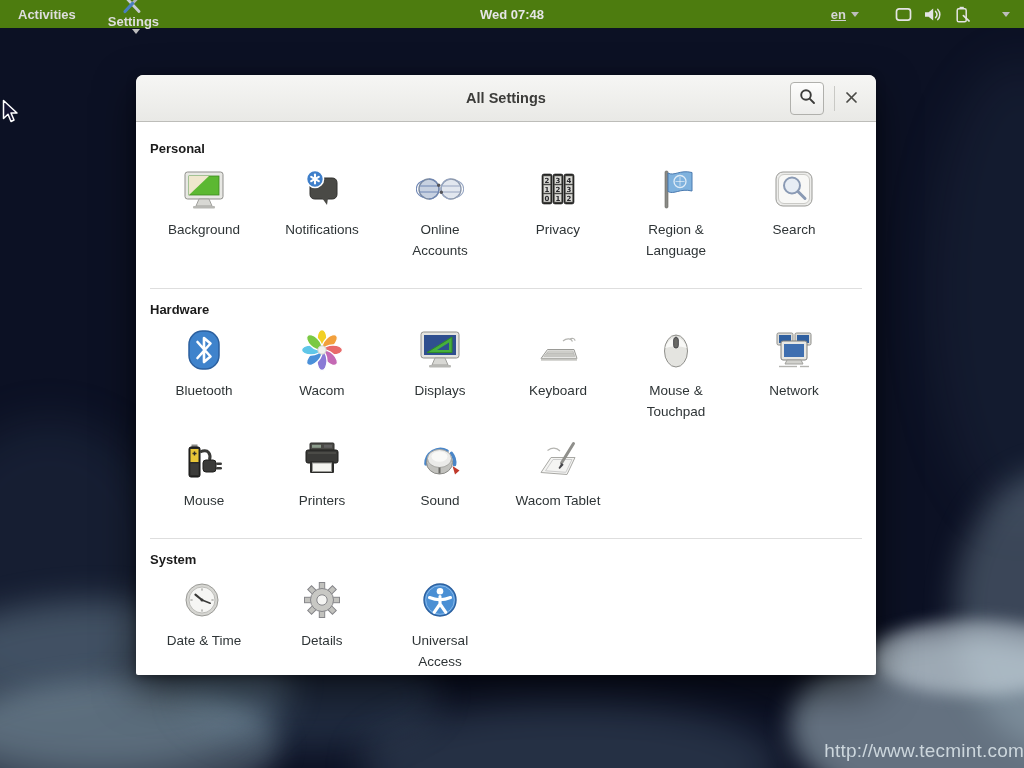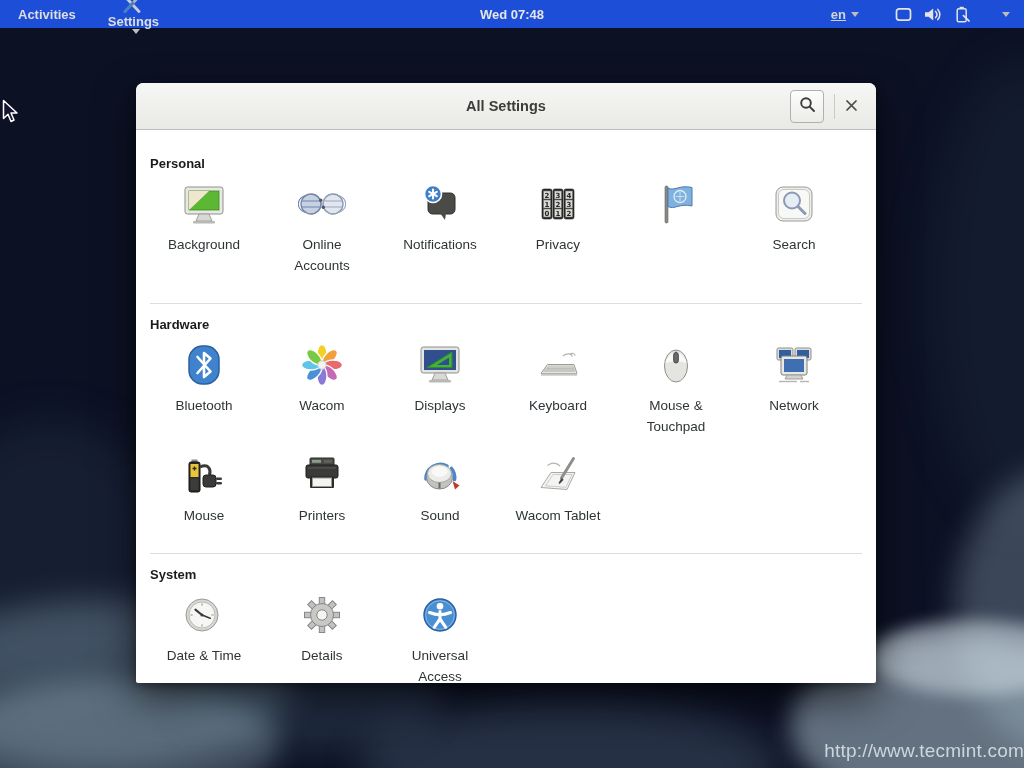--- a/index.html
+++ b/index.html
@@ -23,21 +23,21 @@
   .c4 { left:790px; top:635px; width:340px; height:180px; background:rgba(188,209,219,.50); filter:blur(12px); }
   .c5 { left:870px; top:620px; width:210px; height:75px;  background:rgba(226,238,243,.45); filter:blur(8px); }
   .c6 { left:955px; top:470px; width:200px; height:280px; background:rgba(170,196,210,.30); filter:blur(15px); }
   .c7 { left:-70px; top:420px; width:240px; height:280px; background:rgba(84,114,144,.14); filter:blur(22px); }
   .c8 { left:930px; top:60px;  width:180px; height:460px; background:rgba(90,120,150,.10); filter:blur(24px); }
   .c9 { left:180px; top:640px; width:260px; height:110px; background:rgba(110,145,168,.20); filter:blur(16px); }
 
   
   .topbar {
     position:absolute; top:0; left:0; right:0; height:28px;
-    background:#1d4ed8; z-index:10;
+    background:#4d7c0f; z-index:10;
     display:flex; align-items:center;
     color:#cfcfcf; font-size:13px; font-weight:bold;
   }
   .tb-left { display:flex; align-items:center; margin-left:12px; }
   .activities { padding:0 6px; color:#dedede; }
   .appmenu { display:flex; align-items:center; margin-left:26px; color:#dedede;flex-direction:column; }
   .appmenu .app-ic { display:inline-flex; margin-right:2px; }
   .tb-clock {
     position:absolute; left:50%; transform:translateX(-50%);
     color:#e6e6e6;
@@ -51,21 +51,20 @@
     border-left:4px solid transparent; border-right:4px solid transparent;
     border-top:5px solid #bdbdbd;
   }
 
   
   .window {
     position:absolute; left:136px; top:75px; width:740px; height:600px;
     background:#ffffff; z-index:6;
     border-radius:8px 8px 2px 2px;
     box-shadow:0 16px 40px rgba(0,0,0,.55), 0 2px 10px rgba(0,0,0,.35);
-    margin-top:8px;
   }
   .titlebar {
     position:relative; height:47px;
     background:linear-gradient(#f6f6f4,#e9e9e6);
     border-bottom:1px solid #bdbdb9;
     border-radius:7px 7px 0 0;
     display:flex; align-items:center; justify-content:center;
   }
   .title { font-weight:bold; font-size:14.5px; color:#3c3c3a; }
   .search-btn {
@@ -73,21 +72,21 @@
     border:1px solid #b0b0ac; border-radius:4px;
     background:linear-gradient(#fdfdfc,#ececea);
     display:flex; align-items:center; justify-content:center; cursor:pointer;
   }
   .tb-sep { position:absolute; right:41px; top:11px; width:1px; height:25px; background:#c9c9c5; }
   .close-btn {
     position:absolute; right:11px; top:10px; width:27px; height:27px;
     display:flex; align-items:center; justify-content:center; cursor:pointer;
   }
 
-  .content { padding-top:13px; }
+  .content { padding-top:6px; }
   .section-title { font-weight:bold; font-size:13px; color:#1b1b1b; margin:13px 14px 9px 14px; }
   .divider { border-top:1px solid #dedede; margin:13px 14px 0 14px; }
   .grid { display:flex; flex-wrap:wrap; margin-left:9px; width:712px; }
   .tile { width:118px; display:flex; flex-direction:column; align-items:center; margin-bottom:13px; }
   .tile-icon { width:48px; height:48px; }
   .tile-icon svg { display:block; }
   .tile-label {
     margin-top:7px; font-size:13.5px; color:#2e3436;
     text-align:center; line-height:1.55; max-width:94px;
   }
@@ -187,44 +186,44 @@
               <path d="M9 30 V11 h20 z" fill="#efe7cd"></path>
               <path d="M19 34 h10 l3 7 H16 z" fill="#d8d8d4" stroke="#a0a09c"></path>
               <rect x="13" y="41" width="22" height="2.5" rx="1" fill="#b8b8b4"></rect>
             </svg>
           </span>
           <div class="tile-label">Background</div>
         </div>
         <div class="tile">
           <span class="tile-icon">
             <svg width="48" height="48" viewBox="0 0 48 48">
-              <circle cx="13" cy="24" r="10" fill="#c7d1e1" stroke="#7a8aa2" stroke-width="1.4"></circle>
-              <path d="M13 14 a10 10 0 0 1 0 20 M7.5 15.6 a13 9.4 0 0 0 0 16.8 M4 21 h18 M4 27 h18" stroke="#6f86b4" fill="none" stroke-width="1.1"></path>
-              <circle cx="35" cy="24" r="10" fill="#e2e7ef" stroke="#8c98ac" stroke-width="1.4"></circle>
-              <path d="M35 14 a10 10 0 0 0 0 20 M40.5 15.6 a13 9.4 0 0 1 0 16.8 M26 21 h18 M26 27 h18" stroke="#97a6c2" fill="none" stroke-width="1.1"></path>
-              <circle cx="22.7" cy="20.3" r="1.7" fill="#55555a"></circle>
-              <circle cx="25.3" cy="27.2" r="1.7" fill="#55555a"></circle>
-            </svg>
-          </span>
-          <div class="tile-label">Online Accounts</div>
-        </div>
-        <div class="tile">
-          <span class="tile-icon">
-            <svg width="48" height="48" viewBox="0 0 48 48">
               <rect x="12" y="13" width="27" height="21" rx="4.5" fill="#4a4a46" stroke="#30302e"></rect>
               <path d="M24 33 l5 7 1 -7 z" fill="#4a4a46"></path>
               <circle cx="17" cy="14" r="8.5" fill="#3f7fca" stroke="#ffffff" stroke-width="1.6"></circle>
               <g stroke="#ffffff" stroke-width="2.1" stroke-linecap="round">
                 <line x1="17" y1="9.6" x2="17" y2="18.4"></line>
                 <line x1="13.2" y1="11.8" x2="20.8" y2="16.2"></line>
                 <line x1="20.8" y1="11.8" x2="13.2" y2="16.2"></line>
               </g>
             </svg>
           </span>
           <div class="tile-label">Notifications</div>
+        </div>
+        <div class="tile">
+          <span class="tile-icon">
+            <svg width="48" height="48" viewBox="0 0 48 48">
+              <circle cx="13" cy="24" r="10" fill="#c7d1e1" stroke="#7a8aa2" stroke-width="1.4"></circle>
+              <path d="M13 14 a10 10 0 0 1 0 20 M7.5 15.6 a13 9.4 0 0 0 0 16.8 M4 21 h18 M4 27 h18" stroke="#6f86b4" fill="none" stroke-width="1.1"></path>
+              <circle cx="35" cy="24" r="10" fill="#e2e7ef" stroke="#8c98ac" stroke-width="1.4"></circle>
+              <path d="M35 14 a10 10 0 0 0 0 20 M40.5 15.6 a13 9.4 0 0 1 0 16.8 M26 21 h18 M26 27 h18" stroke="#97a6c2" fill="none" stroke-width="1.1"></path>
+              <circle cx="22.7" cy="20.3" r="1.7" fill="#55555a"></circle>
+              <circle cx="25.3" cy="27.2" r="1.7" fill="#55555a"></circle>
+            </svg>
+          </span>
+          <div class="tile-label">Online Accounts</div>
         </div>
         <div class="tile">
           <span class="tile-icon">
             <svg width="48" height="48" viewBox="0 0 48 48">
               <g fill="#2e2e2c" stroke="#141414" stroke-width="0.6">
                 <rect x="8" y="9" width="10" height="30" rx="2"></rect>
                 <rect x="19" y="9" width="10" height="30" rx="2"></rect>
                 <rect x="30" y="9" width="10" height="30" rx="2"></rect>
               </g>
               <g fill="#d9d9d5" stroke="#6a6a66" stroke-width="0.5">
@@ -255,20 +254,21 @@
         </div>
         <div class="tile">
           <span class="tile-icon">
             <svg width="48" height="48" viewBox="0 0 48 48">
               <rect x="13" y="6" width="3" height="37" rx="1.2" fill="#8a8a86" stroke="#64645f" stroke-width="0.6"></rect>
               <path d="M16 8 C22 11.5 28 4.5 40 7.5 L40 26 C28 23 22 30 16 26.5 z" fill="#7fb2de" stroke="#4a7ab0"></path>
               <circle cx="28" cy="16.5" r="6" fill="none" stroke="#ffffff" stroke-opacity="0.75" stroke-width="1.3"></circle>
               <path d="M23.5 16.5 h9 M28 12 v9" stroke="#ffffff" stroke-opacity="0.55" stroke-width="1"></path>
             </svg>
           </span>
+          <div class="tile-label">Region &amp; Language</div>
         </div>
         <div class="tile">
           <span class="tile-icon">
             <svg width="48" height="48" viewBox="0 0 48 48">
               <rect x="6" y="7" width="36" height="34" rx="7" fill="#ececea" stroke="#9a9a96"></rect>
               <rect x="8.5" y="9.5" width="31" height="29" rx="5.5" fill="#f8f8f6" stroke="#cacac6"></rect>
               <circle cx="22" cy="20.5" r="8" fill="#e7edf4" stroke="#8a9ab4" stroke-width="2"></circle>
               <line x1="28" y1="26.5" x2="35" y2="33.5" stroke="#8a9ab4" stroke-width="3" stroke-linecap="round"></line>
             </svg>
           </span>

